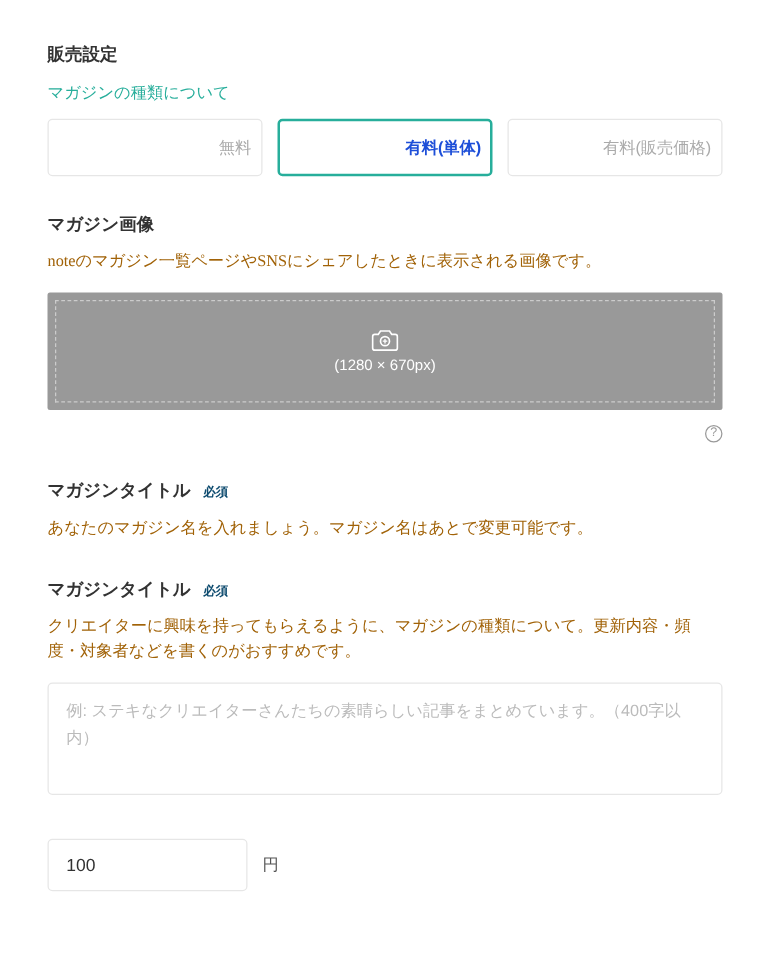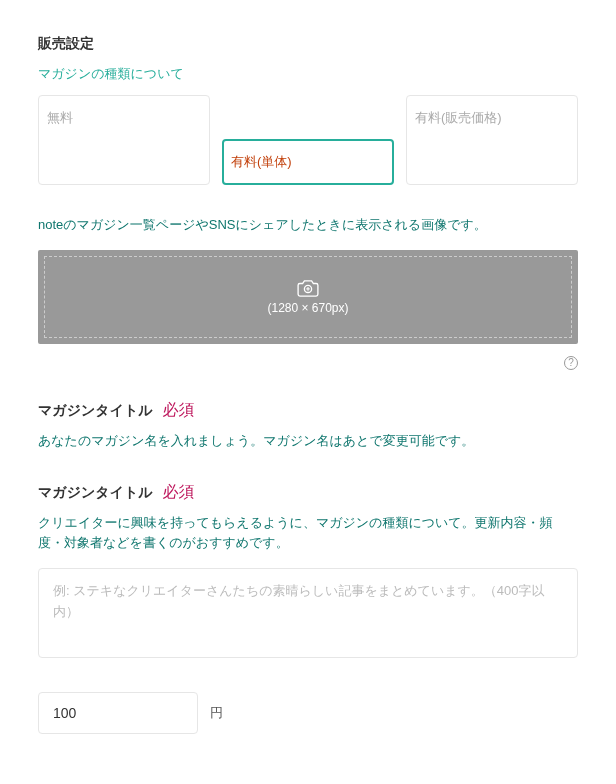--- a/index.html
+++ b/index.html
@@ -29,41 +29,41 @@
       margin-bottom: 12px;
       display: block;
       margin-top: 12px;
     }
     .tab-group {
       display: flex;
       gap: 12px;
     }
     .tab {
       flex: 1;
-      text-align: left;
+      text-align: right;
       padding: 13px 8px;
       border: 1px solid #e6e6e6;
       border-radius: 4px;
       font-size: 13px;
       color: #aaa;
       cursor: pointer;
       background: #fff;
     }
     .tab.active {
       border: 2px solid #27ae9b;
-      color: #c2410c;
-      font-weight: normal;
+      color: #1d4ed8;
+      font-weight: bold;
       padding: 12px 7px;
-      margin-top: 44px;
     }
     .help-text {
       font-size: 13px;
-      color: #0f766e;
+      color: #a16207;
       margin-bottom: 14px;
       line-height: 1.6;
+      font-family: Liberation Serif, serif;
     }
     .image-upload {
       width: 100%;
       height: 94px;
       background: #999;
       border-radius: 2px;
       padding: 6px;
       display: flex;
       align-items: center;
       justify-content: center;
@@ -108,23 +108,23 @@
       border: 1.5px solid #999;
       border-radius: 50%;
       display: inline-flex;
       align-items: center;
       justify-content: center;
       font-size: 10px;
       color: #999;
       line-height: 1;
     }
     .required {
-      color: #be185d;
-      font-size: 16px;
-      font-weight: normal;
+      color: #0c4a6e;
+      font-size: 10px;
+      font-weight: bold;
       margin-left: 6px;
     }
     .text-input {
       width: 100%;
       padding: 12px 14px;
       border: 1px solid #e6e6e6;
       border-radius: 4px;
       font-size: 13px;
       color: #333;
       outline: none;
@@ -174,20 +174,21 @@
   <div class="section-title">販売設定</div>
   <a class="link-text">マガジンの種類について</a>
   <div class="tab-group">
     <div class="tab">無料</div>
     <div class="tab active">有料(単体)</div>
     <div class="tab">有料(販売価格)</div>
   </div>
 </div>
 
 <div class="section">
+  <div class="section-title">マガジン画像</div>
   <div class="help-text">noteのマガジン一覧ページやSNSにシェアしたときに表示される画像です。</div>
   <div class="image-upload">
     <div class="image-upload-inner">
       <div class="camera-icon">
         <svg viewBox="0 0 24 20" fill="none">
           <path d="M3 5 h3 l2 -3 h8 l2 3 h3 a2 2 0 0 1 2 2 v10 a2 2 0 0 1 -2 2 h-18 a2 2 0 0 1 -2 -2 v-10 a2 2 0 0 1 2 -2 z" stroke="#fff" stroke-width="1.5" fill="none"></path>
           <circle cx="12" cy="11" r="4" stroke="#fff" stroke-width="1.5" fill="none"></circle>
           <line x1="12" y1="9" x2="12" y2="13" stroke="#fff" stroke-width="1.2"></line>
           <line x1="10" y1="11" x2="14" y2="11" stroke="#fff" stroke-width="1.2"></line>
         </svg>

